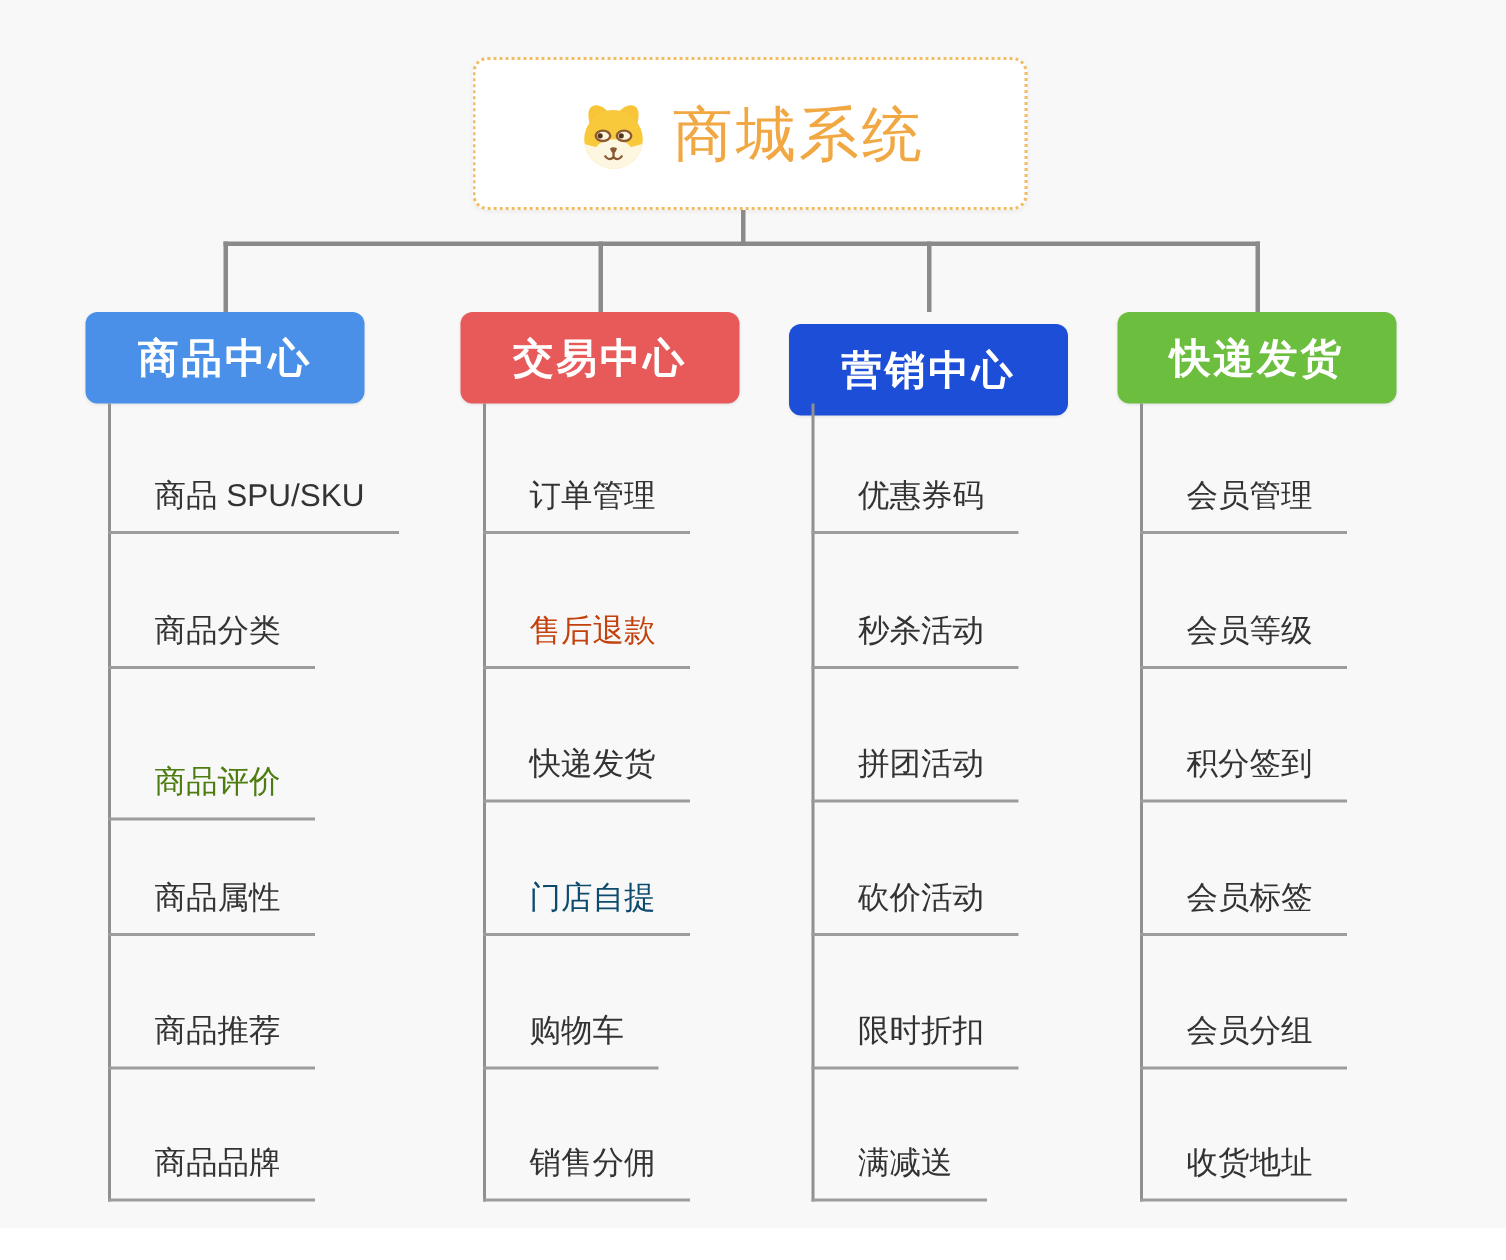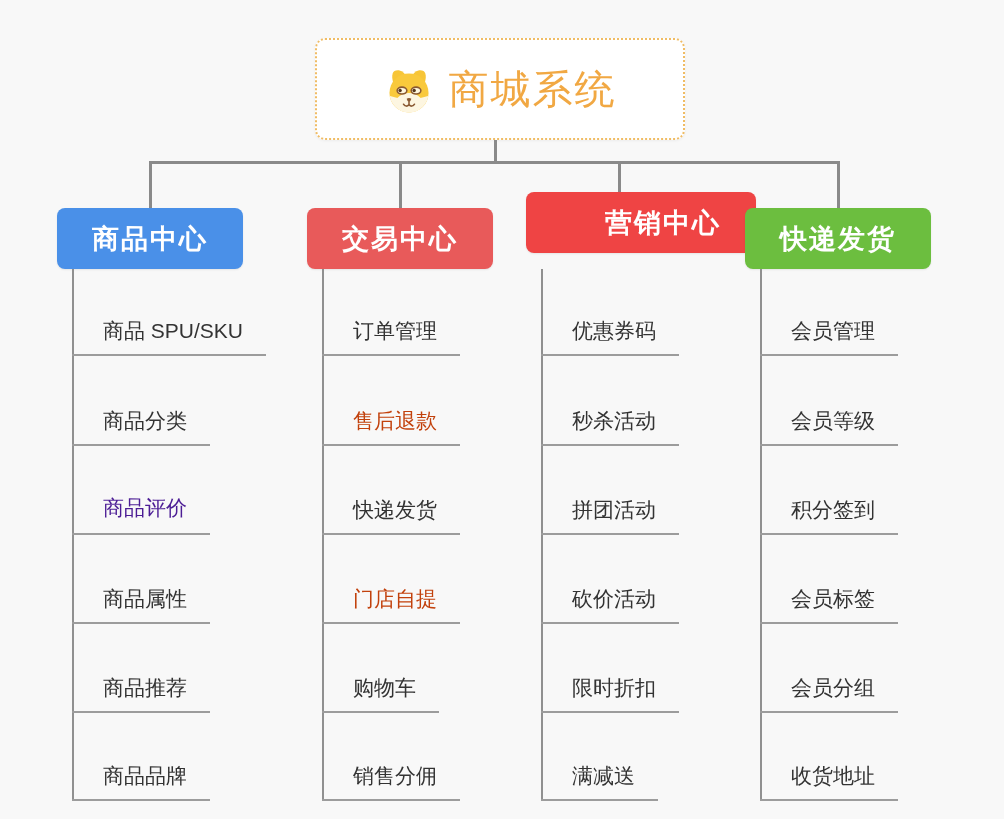--- a/index.html
+++ b/index.html
@@ -97,35 +97,35 @@
       <div class="line" style="left: 837px; top: 161px; width: 3px; height: 47px; background: rgb(138, 138, 138);"></div>
     </div>
 
   <div id="branches">
       <div class="branch-box" style="left: 57px; top: 208px; background: rgb(74, 144, 232);">
         <span>商品中心</span>
       </div>
       <div class="trunk" style="left: 72px; top: 269px; height: 532px; background: rgb(144, 144, 144);"></div>
       <div class="leaf" style="left: 72px; top: 316px; color: rgb(51, 51, 51); border-bottom-color: rgb(156, 156, 156);">商品 SPU/SKU</div>
       <div class="leaf" style="left: 72px; top: 406px; color: rgb(51, 51, 51); border-bottom-color: rgb(156, 156, 156);">商品分类</div>
-      <div class="leaf" style="left: 72px; top: 495px; color: #4c1d95; border-bottom-color: rgb(156, 156, 156); font-family: Liberation Mono, monospace;">商品评价</div>
+      <div class="leaf" style="left: 72px; top: 507px; color: #4d7c0f; border-bottom-color: rgb(156, 156, 156);">商品评价</div>
       <div class="leaf" style="left: 72px; top: 584px; color: rgb(51, 51, 51); border-bottom-color: rgb(156, 156, 156);">商品属性</div>
       <div class="leaf" style="left: 72px; top: 673px; color: rgb(51, 51, 51); border-bottom-color: rgb(156, 156, 156);">商品推荐</div>
       <div class="leaf" style="left: 72px; top: 761px; color: rgb(51, 51, 51); border-bottom-color: rgb(156, 156, 156);">商品品牌</div>
       <div class="branch-box" style="left: 307px; top: 208px; background: rgb(232, 90, 90);">
         <span>交易中心</span>
       </div>
       <div class="trunk" style="left: 322px; top: 269px; height: 532px; background: rgb(144, 144, 144);"></div>
       <div class="leaf" style="left: 322px; top: 316px; color: rgb(51, 51, 51); border-bottom-color: rgb(156, 156, 156);">订单管理</div>
       <div class="leaf" style="left: 322px; top: 406px; color: #c2410c; border-bottom-color: rgb(156, 156, 156);">售后退款</div>
       <div class="leaf" style="left: 322px; top: 495px; color: rgb(51, 51, 51); border-bottom-color: rgb(156, 156, 156);">快递发货</div>
-      <div class="leaf" style="left: 322px; top: 584px; color: #c2410c; border-bottom-color: rgb(156, 156, 156);">门店自提</div>
+      <div class="leaf" style="left: 322px; top: 584px; color: #0c4a6e; border-bottom-color: rgb(156, 156, 156);">门店自提</div>
       <div class="leaf" style="left: 322px; top: 673px; color: rgb(51, 51, 51); border-bottom-color: rgb(156, 156, 156);">购物车</div>
       <div class="leaf" style="left: 322px; top: 761px; color: rgb(51, 51, 51); border-bottom-color: rgb(156, 156, 156);">销售分佣</div>
-      <div class="branch-box" style="left: 526px; top: 192px; background: #ef4444; padding-left: 44px;">
+      <div class="branch-box" style="left: 526px; top: 216px; background: #1d4ed8;">
         <span>营销中心</span>
       </div>
       <div class="trunk" style="left: 541px; top: 269px; height: 532px; background: rgb(144, 144, 144);"></div>
       <div class="leaf" style="left: 541px; top: 316px; color: rgb(51, 51, 51); border-bottom-color: rgb(156, 156, 156);">优惠券码</div>
       <div class="leaf" style="left: 541px; top: 406px; color: rgb(51, 51, 51); border-bottom-color: rgb(156, 156, 156);">秒杀活动</div>
       <div class="leaf" style="left: 541px; top: 495px; color: rgb(51, 51, 51); border-bottom-color: rgb(156, 156, 156);">拼团活动</div>
       <div class="leaf" style="left: 541px; top: 584px; color: rgb(51, 51, 51); border-bottom-color: rgb(156, 156, 156);">砍价活动</div>
       <div class="leaf" style="left: 541px; top: 673px; color: rgb(51, 51, 51); border-bottom-color: rgb(156, 156, 156);">限时折扣</div>
       <div class="leaf" style="left: 541px; top: 761px; color: rgb(51, 51, 51); border-bottom-color: rgb(156, 156, 156);">满减送</div>
       <div class="branch-box" style="left: 745px; top: 208px; background: rgb(108, 190, 63);">

